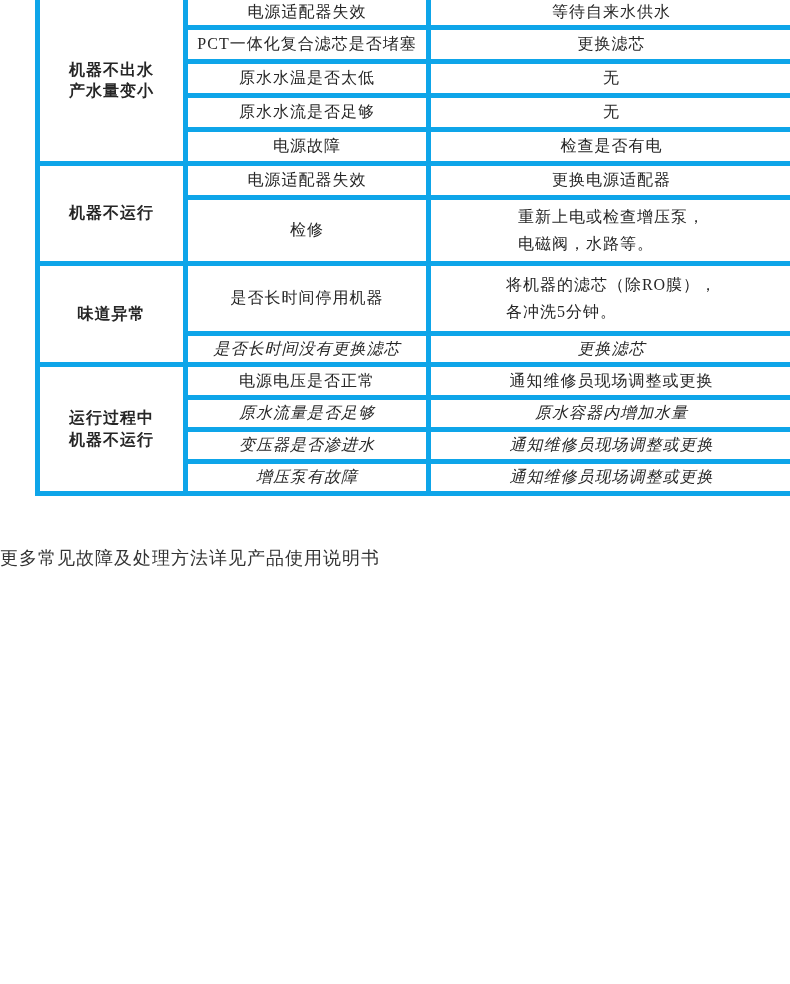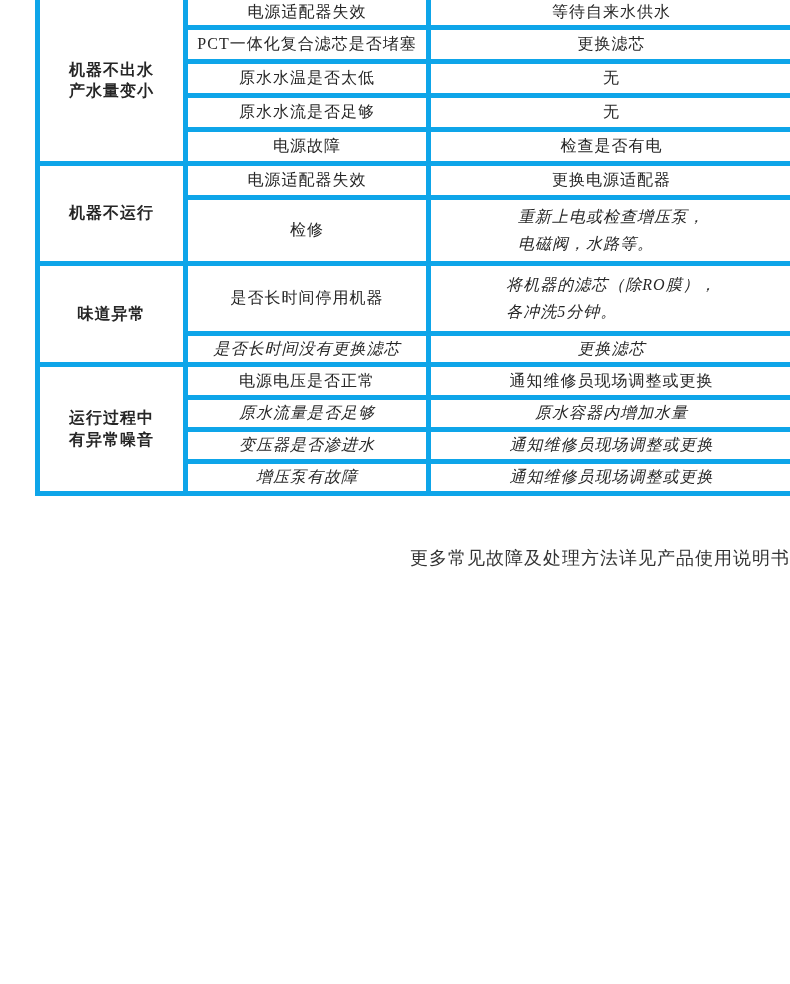--- a/index.html
+++ b/index.html
@@ -56,28 +56,27 @@
   tr.h33 { height: 33px; }
   tr.h34 { height: 34px; }
   tr.h66 { height: 66px; }
   tr.h70 { height: 70px; }
 
   .multiline {
     display: inline-block;
     text-align: left;
     white-space: pre-line;
     line-height: 27px;
-    font-style: italic;
   }
   .footer-note {
     position: absolute;
     left: 0;
     top: 546px;
     width: 790px;
-    text-align: right;
+    text-align: left;
     font-family: "Liberation Sans", "DejaVu Sans", sans-serif;
     font-size: 18px;
     letter-spacing: 1px;
     color: #333333;
   }
 </style>
 </head>
 <body>
 
 <div class="page">
@@ -129,21 +128,21 @@
 各冲洗5分钟。</span>
       </td>
     </tr>
     <tr class="h31">
       <td class="col-cause">是否长时间没有更换滤芯</td>
       <td class="col-solution">更换滤芯</td>
     </tr>
 
     <tr class="h33">
       <td class="col-category" rowspan="4">运行过程中
-有异常噪音</td>
+机器不运行</td>
       <td class="col-cause">电源电压是否正常</td>
       <td class="col-solution">通知维修员现场调整或更换</td>
     </tr>
     <tr class="h32">
       <td class="col-cause">原水流量是否足够</td>
       <td class="col-solution">原水容器内增加水量</td>
     </tr>
     <tr class="h32">
       <td class="col-cause">变压器是否渗进水</td>
       <td class="col-solution">通知维修员现场调整或更换</td>

